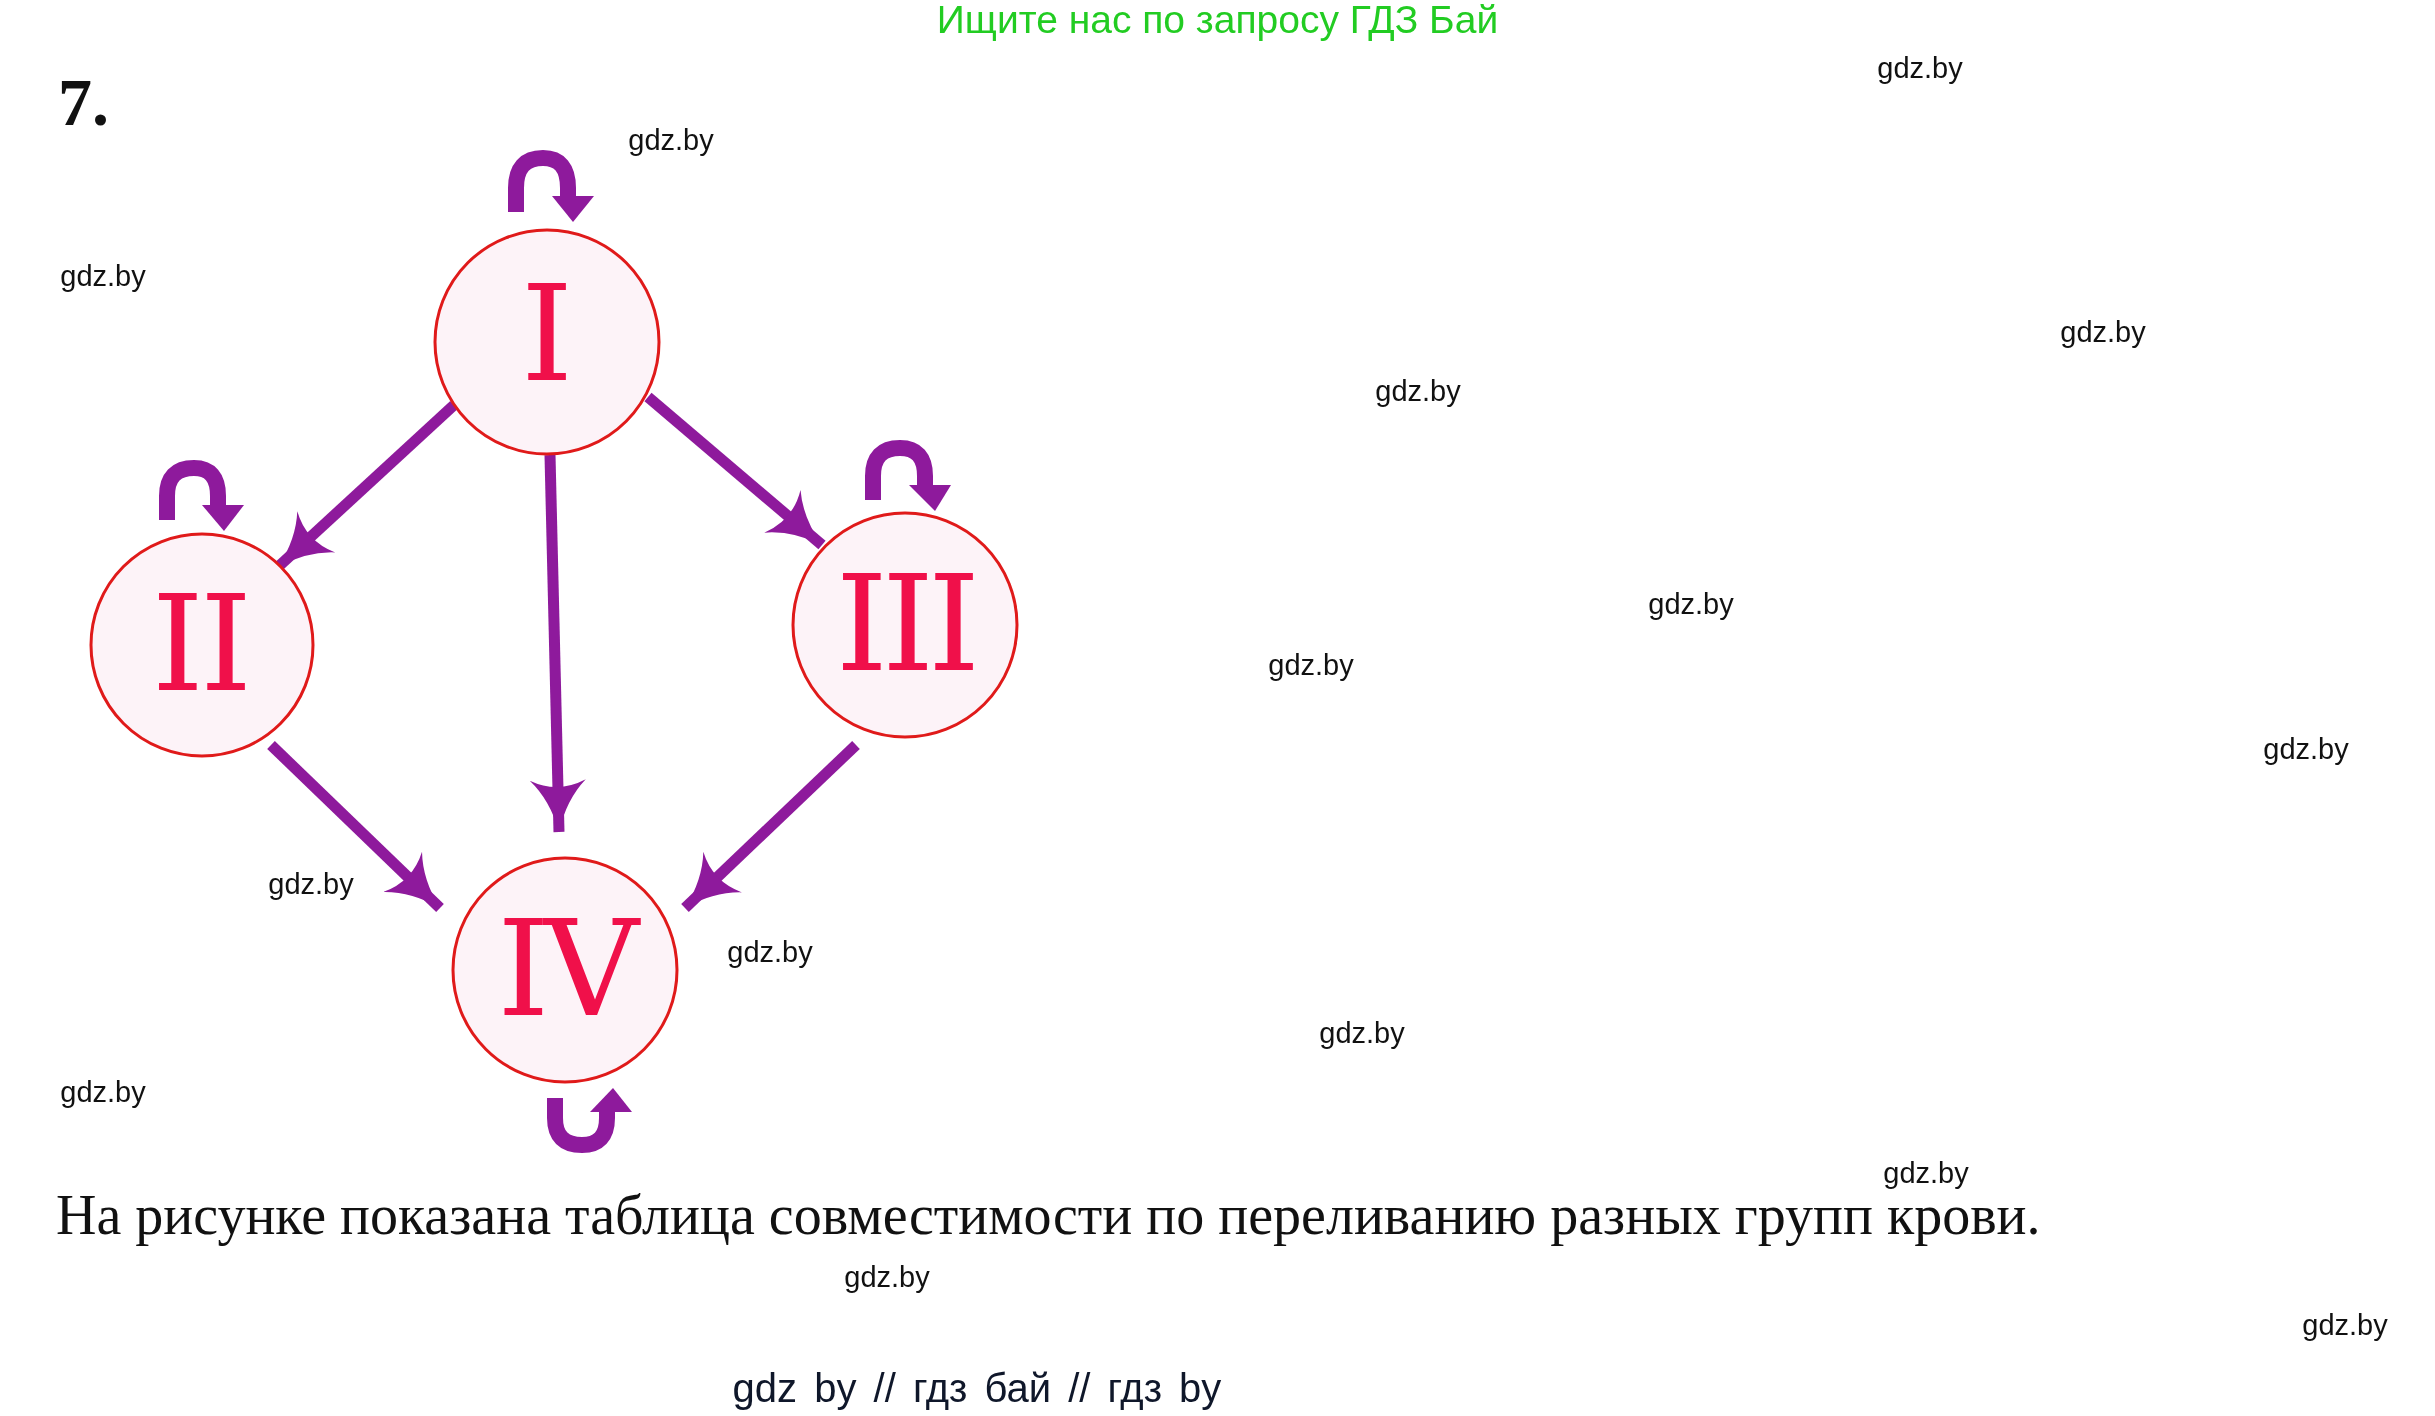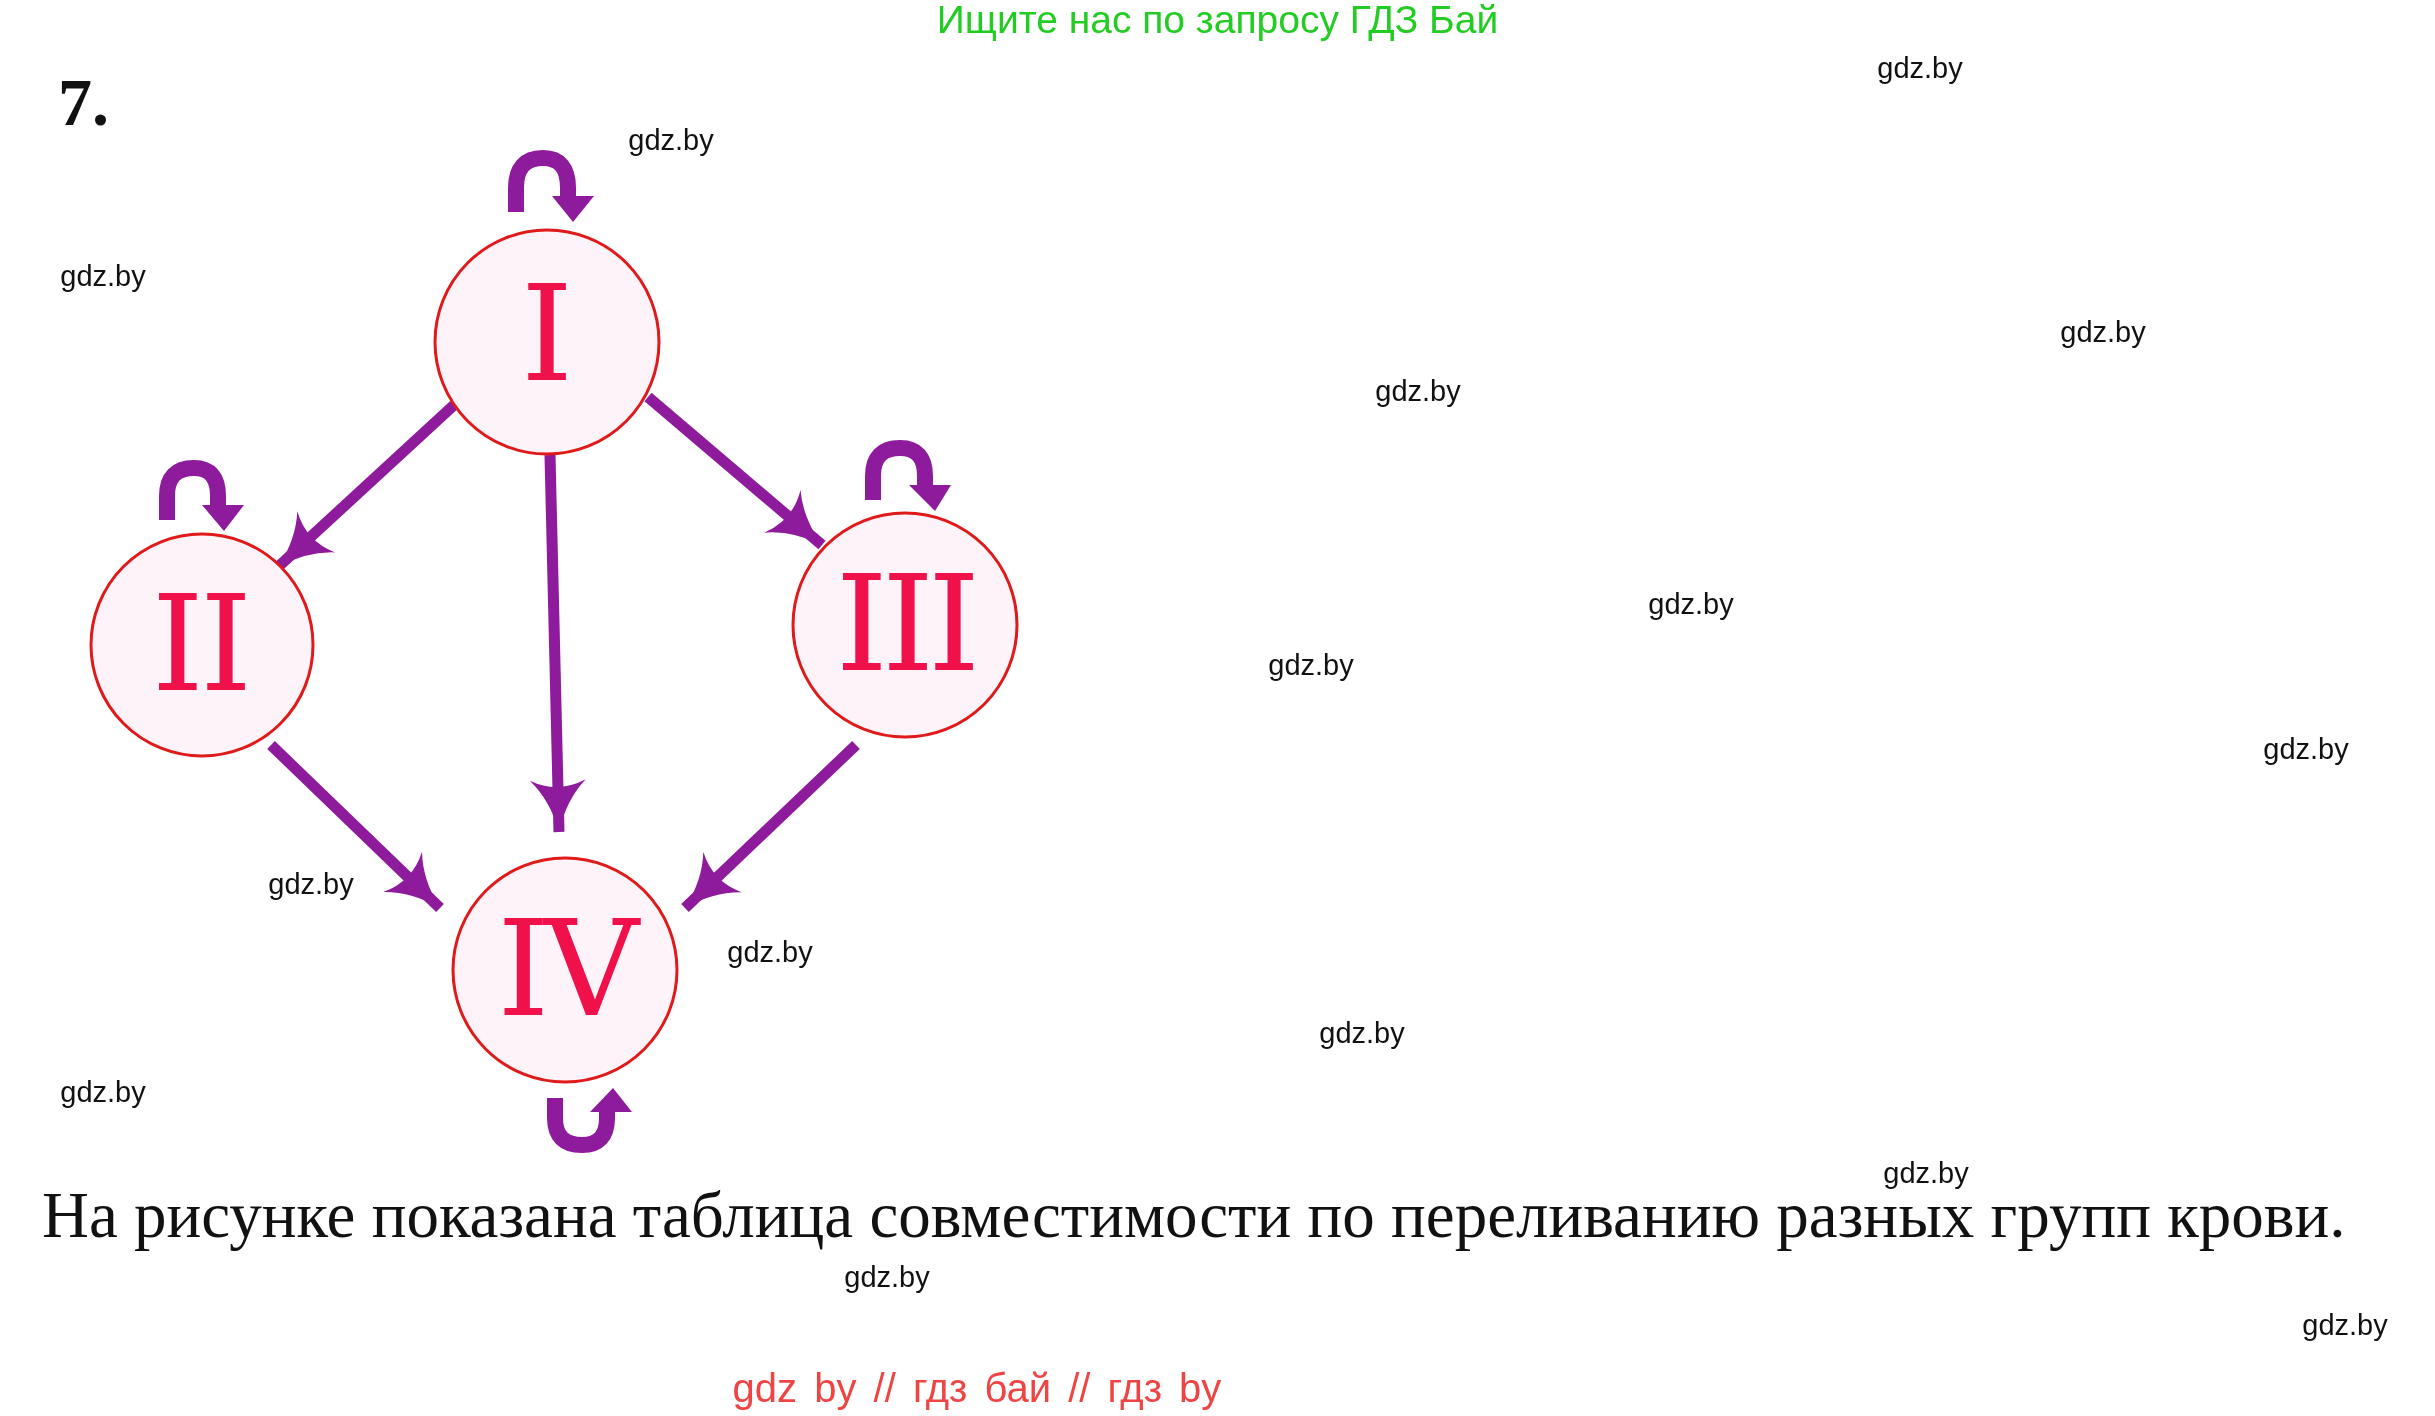--- a/index.html
+++ b/index.html
@@ -17,27 +17,27 @@
     .diagram { position: absolute; left: 0; top: 0; width: 2435px; height: 1200px; }
     .numeral {
       font-family: "DejaVu Serif", serif; fill: #f0104a;
     }
     .watermark {
       position: absolute; font-family: Liberation Sans, sans-serif;
       font-size: 29px; color: #111; line-height: 34px; white-space: nowrap;
       transform: translate(-50%, -50%);
     }
     .body-text {
-      position: absolute; left: 42px; top: 1168px; width: 2330px;
-      font-family: "Liberation Serif", serif; font-size: 65px; line-height: 95px;
+      position: absolute; left: 56px; top: 1168px; width: 2330px;
+      font-family: "Liberation Serif", serif; font-size: 56px; line-height: 95px;
       color: #111; text-align: justify; text-align-last: left;
     }
     .footer {
       position: absolute; left: 0; top: 1362px; width: 1954px; text-align: center;
-      font-family: "Liberation Sans", sans-serif; font-size: 40px; color: #ef4444;
+      font-family: "Liberation Sans", sans-serif; font-size: 40px; color: #0f172a;
       line-height: 52px; word-spacing: 6px;
     }
   </style>
 </head>
 <body>
 
 <div class="banner">Ищите нас по запросу ГДЗ Бай</div>
 
 <div class="task-number">7.</div>
 

